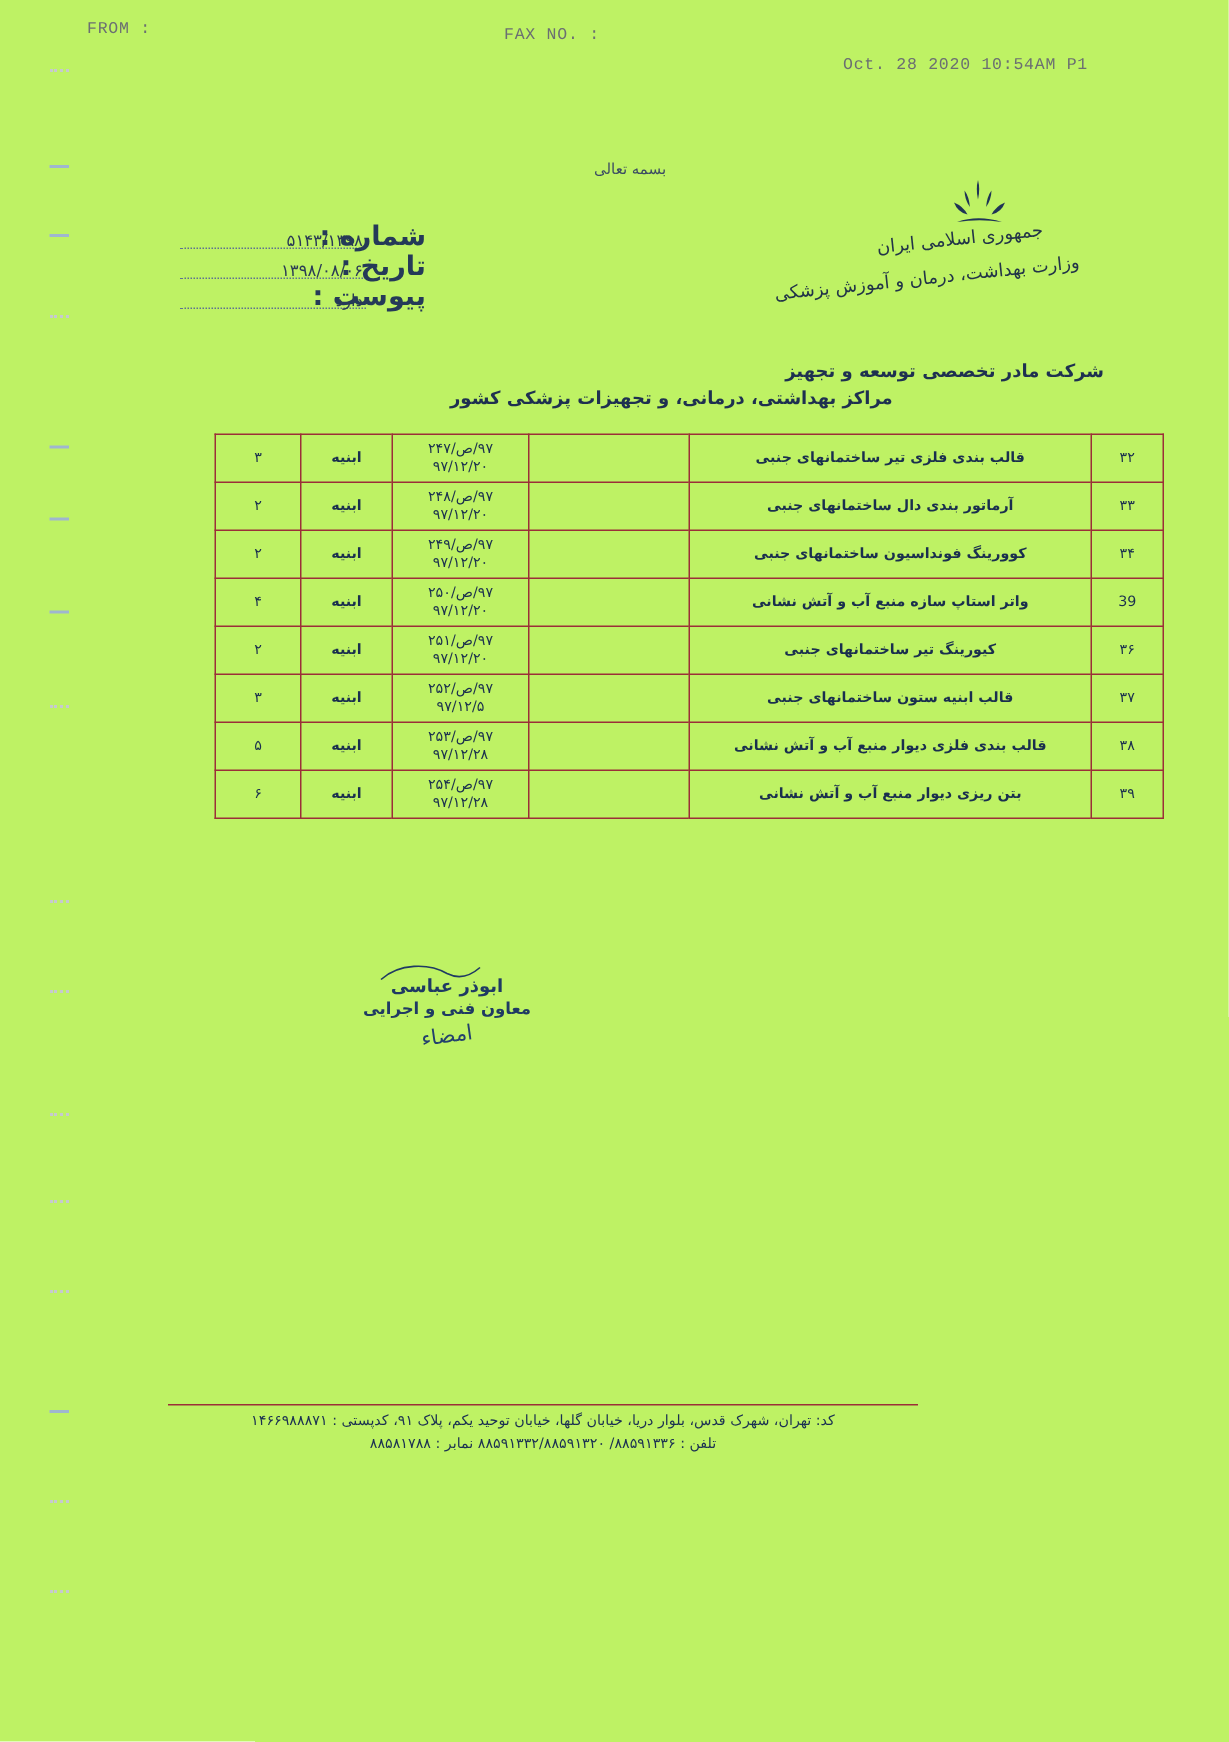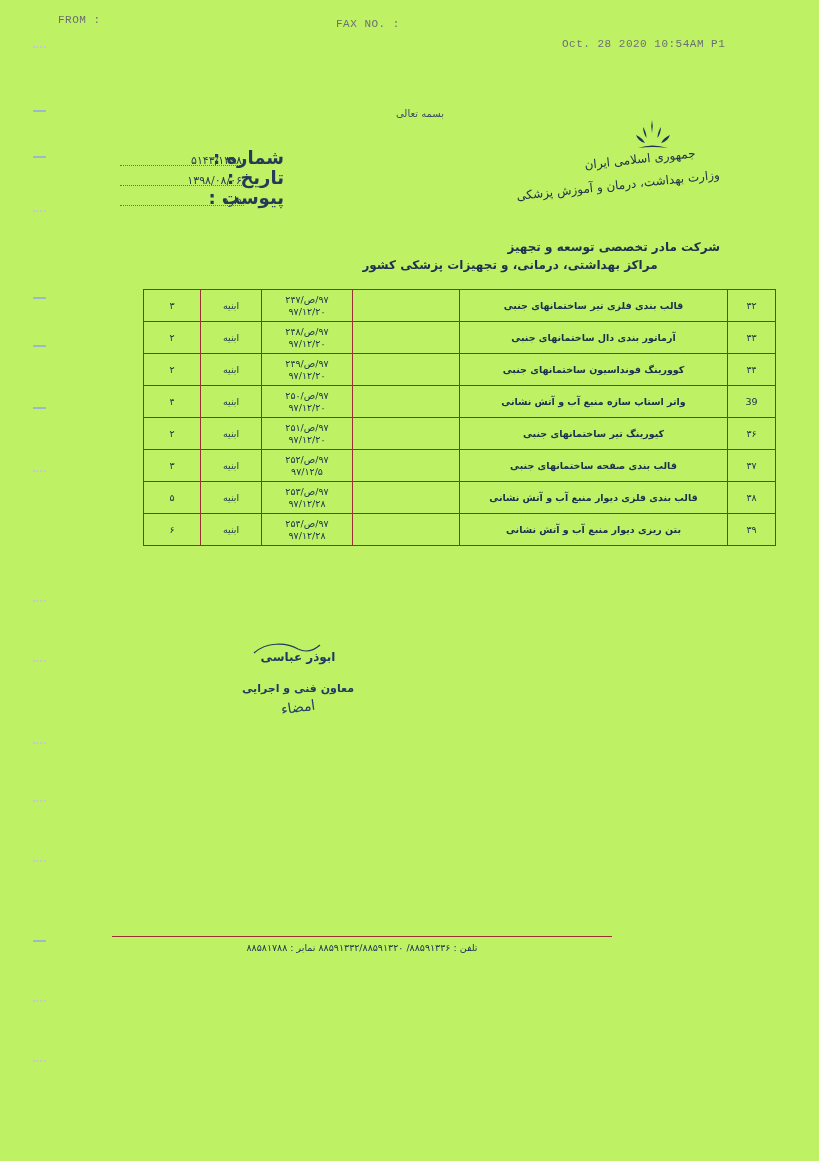--- a/index.html
+++ b/index.html
@@ -142,22 +142,22 @@
   .org-title {
     position: absolute;
     direction: rtl;
     text-align: right;
     color: #1e3050;
     font-family: "DejaVu Sans", sans-serif;
     font-weight: bold;
     font-size: 12px;
     white-space: nowrap;
   }
-  .org-1 { left: 300px; top: 240px; width: 420px; text-align: right; }
-  .org-2 { left: 300px; top: 258px; width: 420px; text-align: center; }
+  .org-1 { left: 316px; top: 240px; width: 420px; text-align: right; }
+  .org-2 { left: 300px; top: 258px; width: 420px; text-align: left; }
 
   
   .tbl-wrap {
     position: absolute;
     left: 143px;
     top: 289px;
     width: 578px;
   }
   table.doc-table {
     border-collapse: collapse;
@@ -173,21 +173,21 @@
     font-size: 9.5px;
     color: #1a2f4e;
     text-align: center;
     vertical-align: middle;
     line-height: 12px;
   }
   td.c-row   { width: 39px; }
   td.c-title { width: 259px; font-weight: bold; font-size: 9px; }
   td.c-blank { width: 98px; }
   td.c-code  { width: 82px; font-size: 9px; letter-spacing: .3px; }
-  td.c-unit  { width: 52px; }
+  td.c-unit  { width: 52px; font-weight: bold; }
   td.c-qty   { width: 48px; }
   .code-2 { display: block; }
 
   
   .sig {
     position: absolute;
     left: 228px;
     top: 650px;
     width: 140px;
     direction: rtl;
@@ -196,21 +196,21 @@
     font-family: "DejaVu Sans", sans-serif;
   }
   .sig-name {
     font-size: 12px;
     font-weight: bold;
     letter-spacing: .5px;
   }
   .sig-role {
     font-size: 11px;
     font-weight: bold;
-    margin-top: 18px;
+    margin-top: 2px;
   }
   .sig-mark {
     margin-top: 4px;
     font-size: 14px;
     color: #23406d;
     transform: rotate(-8deg);
   }
   .sig-swash {
     position: absolute;
     left: 252px;
@@ -364,21 +364,21 @@
           <td class="c-blank"></td>
           <td class="c-code">
             <span>۹۷/ص/۲۵۱</span>
             <span class="code-2">۹۷/۱۲/۲۰</span>
           </td>
           <td class="c-unit">ابنیه</td>
           <td class="c-qty">۲</td>
         </tr>
         <tr>
           <td class="c-row">۳۷</td>
-          <td class="c-title">قالب بندی صفحه ساختمانهای جنبی</td>
+          <td class="c-title">قالب ابنیه ستون ساختمانهای جنبی</td>
           <td class="c-blank"></td>
           <td class="c-code">
             <span>۹۷/ص/۲۵۲</span>
             <span class="code-2">۹۷/۱۲/۵</span>
           </td>
           <td class="c-unit">ابنیه</td>
           <td class="c-qty">۳</td>
         </tr>
         <tr>
           <td class="c-row">۳۸</td>
@@ -410,16 +410,17 @@
     <path d="M2 13 C14 2, 34 2, 46 9 C52 12, 60 12, 68 5" fill="none" stroke="#1f3a63" stroke-width="1.1"></path>
   </svg>
   <div class="sig">
     <div class="sig-name">ابوذر عباسی</div>
     <div class="sig-role">معاون فنی و اجرایی</div>
     <div class="sig-mark">امضاء</div>
   </div>
 
   <div class="footer">
     <div class="sep"></div>
+    <div class="footer-line">کد: تهران، شهرک قدس، بلوار دریا، خیابان گلها، خیابان توحید یکم، پلاک ۹۱، کدپستی : ۱۴۶۶۹۸۸۸۷۱</div>
     <div class="footer-line">تلفن : ۸۸۵۹۱۳۳۶/ ۸۸۵۹۱۳۳۲/۸۸۵۹۱۳۲۰    نمابر : ۸۸۵۸۱۷۸۸</div>
   </div>
 
 </div>
 
 </body></html>

